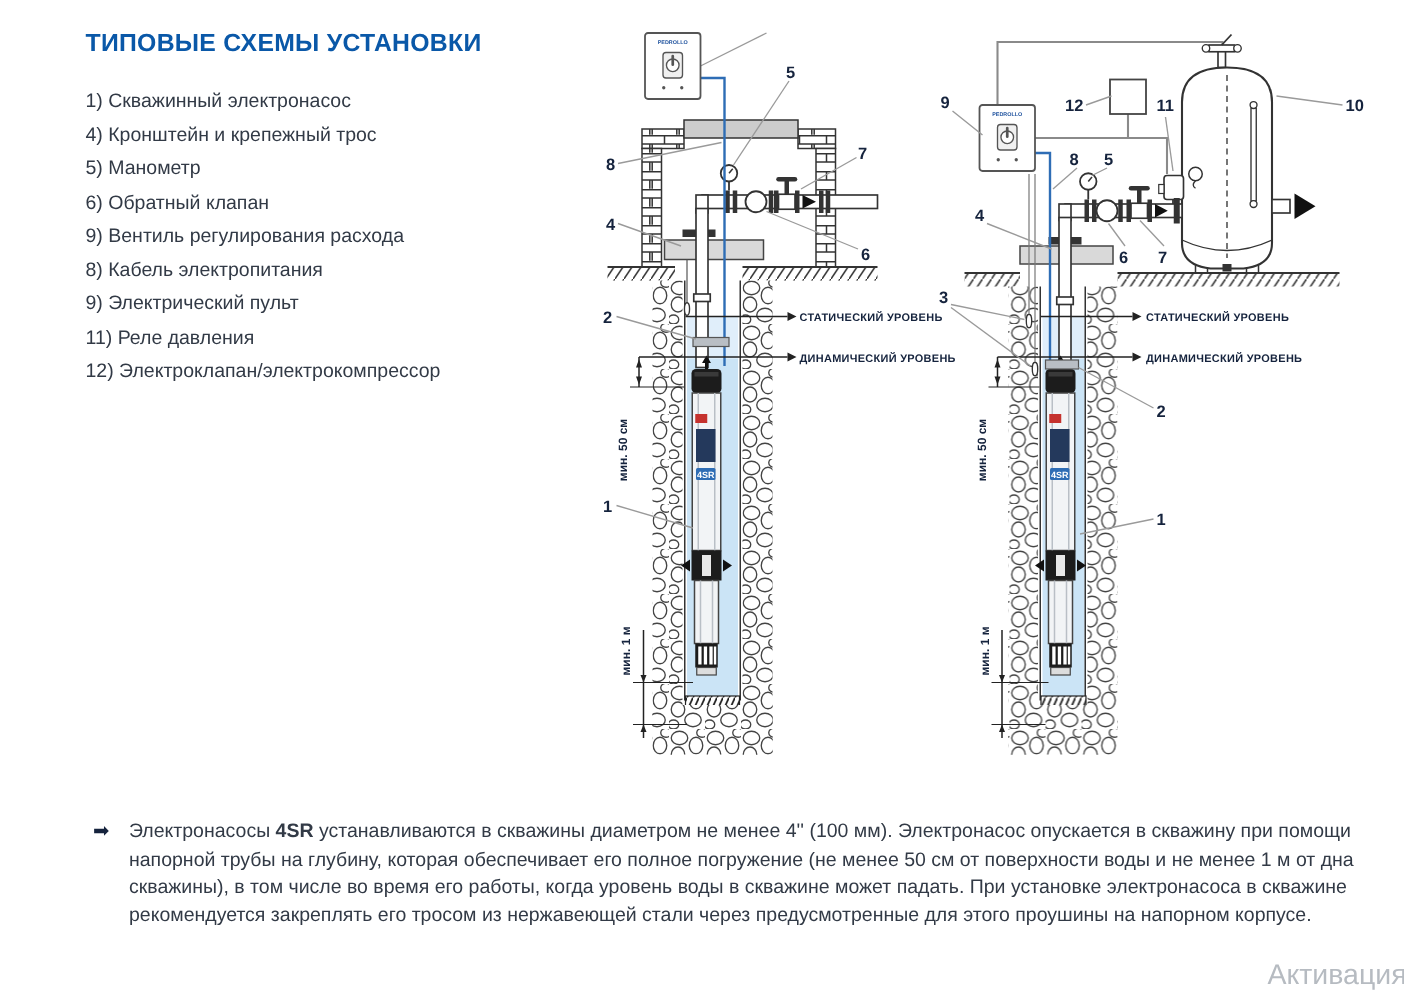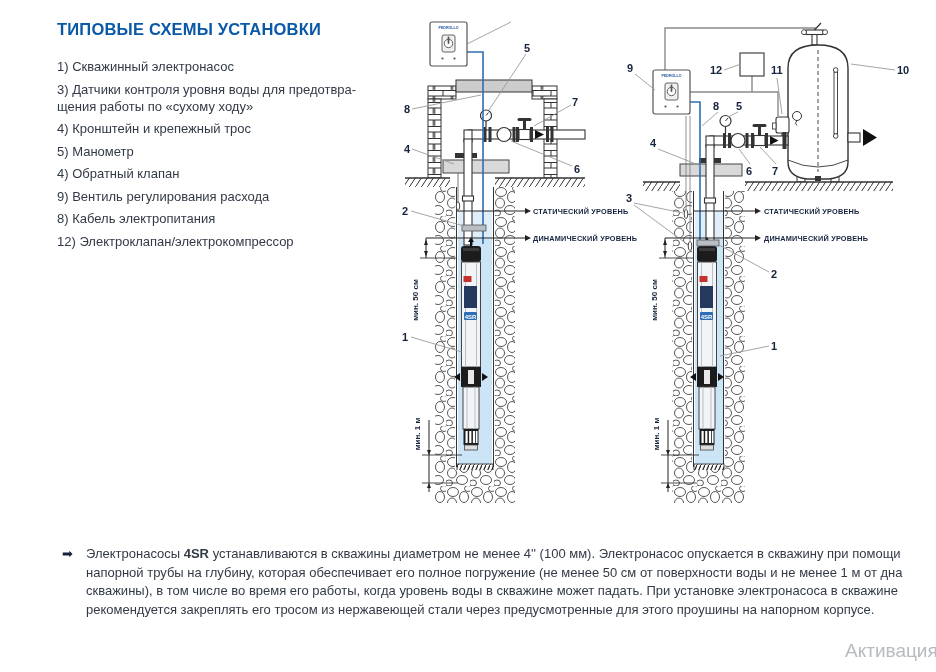--- a/index.html
+++ b/index.html
@@ -29,27 +29,27 @@
 </style>
 </head>
 <body>
 
 <div class="page">
 
   <h1 class="title">ТИПОВЫЕ СХЕМЫ УСТАНОВКИ</h1>
 
   <div class="legend">
     <div class="legend-item">1) Скважинный электронасос</div>
-    <div class="legend-item">3) Датчики контроля уровня воды для предотвра-
-щения работы по «сухому ходу»</div>
     <div class="legend-item">4) Кронштейн и крепежный трос</div>
     <div class="legend-item">5) Манометр</div>
-    <div class="legend-item">4) Обратный клапан</div>
+    <div class="legend-item">6) Обратный клапан</div>
     <div class="legend-item">9) Вентиль регулирования расхода</div>
     <div class="legend-item">8) Кабель электропитания</div>
+    <div class="legend-item">9) Электрический пульт</div>
+    <div class="legend-item">11) Реле давления</div>
     <div class="legend-item">12) Электроклапан/электрокомпрессор</div>
   </div>
 
   <svg class="diag diag-left" width="240" height="514" viewBox="0 0 240 514">
     <defs>
       <pattern id="bricks" width="18" height="12" patternUnits="userSpaceOnUse">
         <rect width="18" height="12" fill="#fff"></rect>
         <path d="M0,0.5 H18 M0,6 H18 M9,0.5 V6 M0.8,6 V11.8 M17.2,6 V11.8" stroke="#333" stroke-width="1" fill="none"></path>
       </pattern>
       <pattern id="stones" width="24" height="30" patternUnits="userSpaceOnUse">

